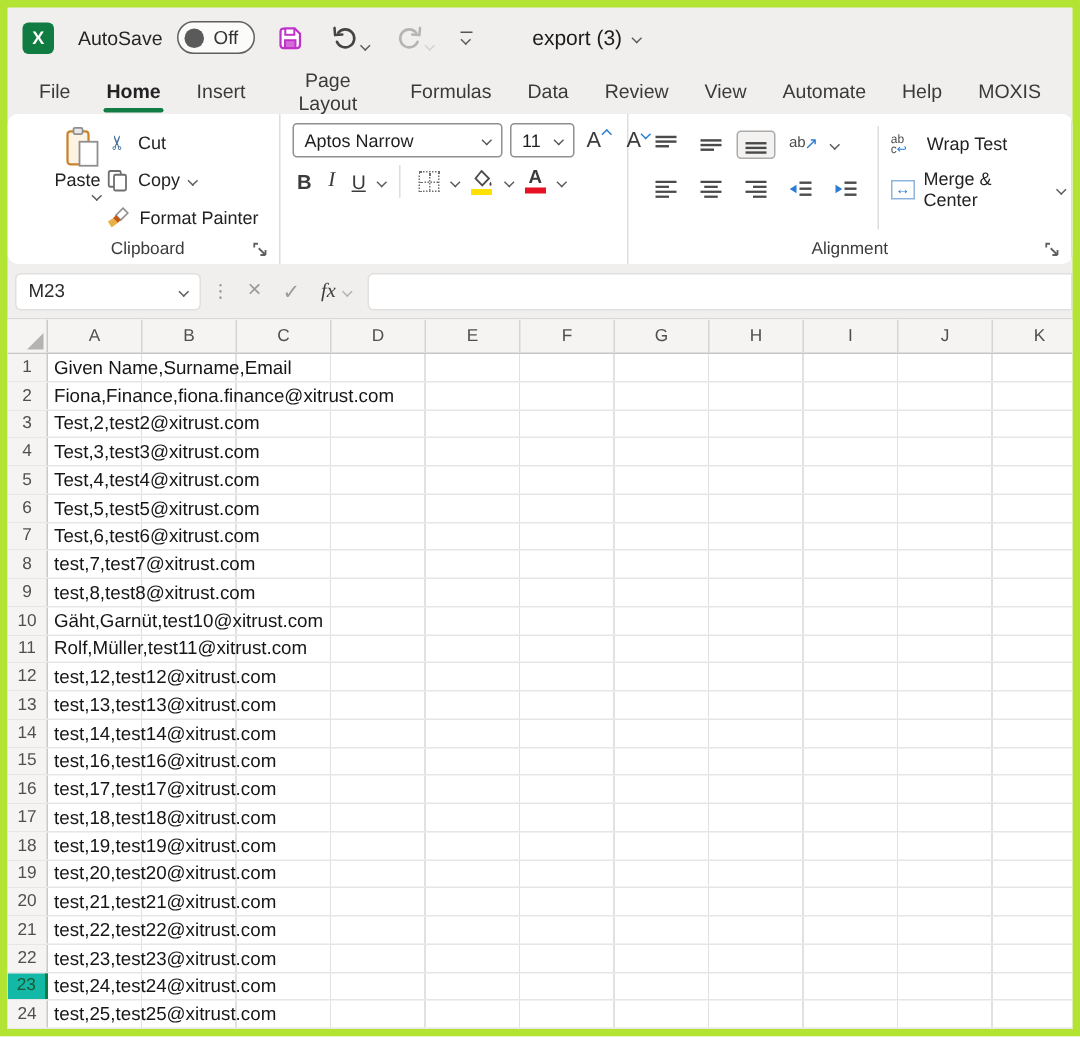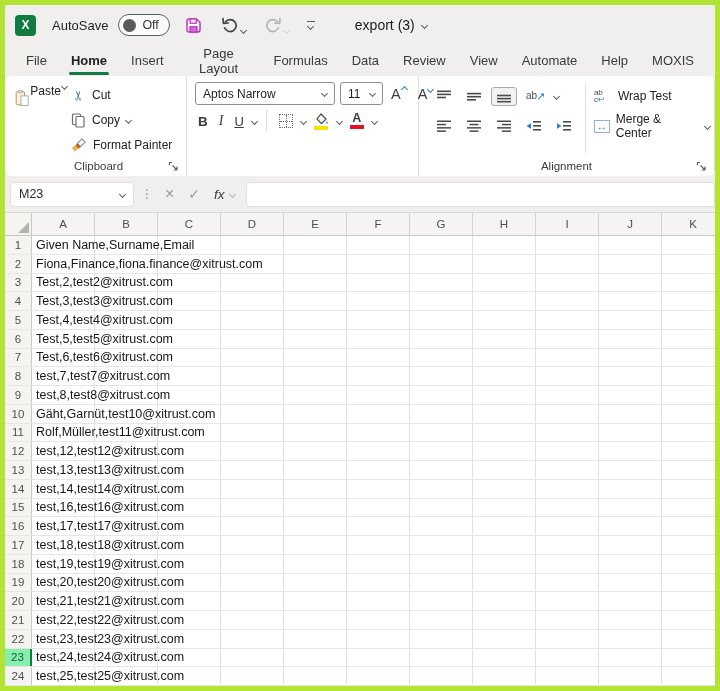--- a/index.html
+++ b/index.html
@@ -42,21 +42,21 @@
   
   .ribbon{ height:100px; flex:0 0 100px; background:#fff; border-radius:7px; display:flex; overflow:hidden;}
   .group{ display:flex; flex-direction:column; border-right:1px solid #e0dedd; padding:6px 4px 0;}
   .g-body{ flex:1; display:flex; }
   .g-footer{ height:21px; display:flex; align-items:center; justify-content:center; position:relative;
     font-size:11.5px; color:#3c3c3c;}
   .launcher{ position:absolute; right:3px; bottom:4px; cursor:pointer; line-height:0;}
 
   
   .group.clipboard{ width:182px; padding-left:10px;}
-  .paste-btn{ width:52px; display:flex; align-items:flex-start; gap:1px;
+  .paste-btn{ width:52px; display:flex; flex-direction:column; align-items:flex-end; gap:1px;
     cursor:pointer; padding-top:2px;}
   .paste-btn .lbl{ font-size:12px; color:#222; }
   .clip-list{ display:flex; flex-direction:column; justify-content:flex-start; gap:3px; margin-left:4px; padding-top:2px;}
   .clip-item{ display:flex; align-items:center; gap:6px; font-size:12px; color:#222; height:22px; cursor:pointer;}
   .scissors{ color:#41719c; font-size:13px; display:inline-block; transform:rotate(-90deg); width:15px; text-align:center;}
 
   
   .group.fontg{ width:232px; }
   .g-body.colstack{ flex-direction:column; gap:5px; align-items:flex-start; padding-left:4px;}
   .font-row{ display:flex; align-items:center; gap:5px; }
@@ -99,38 +99,38 @@
     justify-content:center; color:#2b7cd3; font-size:10px; font-weight:700; background:#fff;}
 
   
   .formularow{ height:37px; flex:0 0 37px; display:flex; align-items:center; padding:0 0 0 5px; gap:4px;
     border-bottom:1px solid #d9d7d5;}
   .namebox{ width:124px; height:25px; background:#fff; border:1px solid #e2e0de; border-radius:4px;
     display:flex; align-items:center; justify-content:space-between; padding:0 8px; font-size:12.5px; color:#2c2c2c; cursor:pointer;}
   .fdots{ color:#8a8a8a; font-size:12px; padding:0 3px;}
   .fbtn{ background:transparent; border:none; cursor:pointer; display:inline-flex; align-items:center;
     padding:2px 5px; color:#9a9a9a; font-size:14px;}
-  .fbtn .fx{ font-family:Liberation Sans, sans-serif; font-style:italic; color:#3c3c3c; font-size:13.5px;}
+  .fbtn .fx{ font-family:Liberation Serif, serif; font-style:italic; color:#3c3c3c; font-size:13.5px;}
   .formula-input{ flex:1; height:25px; background:#fff; border:1px solid #e2e0de; border-radius:4px 0 0 4px;
     margin-left:2px; font-size:12.5px; color:#222; padding:0 6px; display:flex; align-items:center; cursor:text;}
 
   
   .grid{ flex:1; background:#fff; display:flex; flex-direction:column; overflow:hidden;}
   .col-row{ height:23px; flex:0 0 23px; display:flex; border-bottom:1px solid #c6c6c6; background:#f5f4f3;}
   .corner{ width:27px; flex:0 0 27px; border-right:1px solid #c9c9c9; position:relative; cursor:pointer; background:#f5f4f3;}
   .corner .tri{ position:absolute; right:2px; bottom:2px; width:0; height:0;
     border-left:11px solid transparent; border-bottom:11px solid #b5b3b1;}
   .col-heads{ display:flex; flex:1; overflow:hidden;}
   .col-head{ width:63px; flex:0 0 63px; border-right:1px solid #d6d4d2; display:flex; align-items:center;
     justify-content:center; font-size:11.5px; color:#4f4f4f; cursor:pointer;}
   .rows{ flex:1; overflow:hidden; display:flex; flex-direction:column;}
   .sheet-row{ height:18.75px; flex:0 0 18.75px; display:flex; border-bottom:1px solid #e7e6e5;}
   .row-head{ width:27px; flex:0 0 27px; background:#f5f4f3; border-right:1px solid #c9c9c9;
     display:flex; align-items:center; justify-content:center; font-size:11.5px; color:#4f4f4f; cursor:pointer;}
-  .row-head.active{ background:#86efac; border-right:2px solid #107c41; color:#1b5a36; }
+  .row-head.active{ background:#14b8a6; border-right:2px solid #107c41; color:#1b5a36; }
   .row-cells{ flex:1; position:relative; overflow:hidden; cursor:cell;
     background-image:repeating-linear-gradient(to right,transparent 0,transparent 62px,#e2e1e0 62px,#e2e1e0 63px);}
   .cell-text{ position:absolute; left:4px; top:0; bottom:0; display:flex; align-items:center;
     font-size:12.5px; color:#161616; white-space:nowrap;}
   svg{ display:block; }
 </style>
 </head>
 <body>
 
 <div class="screen">

